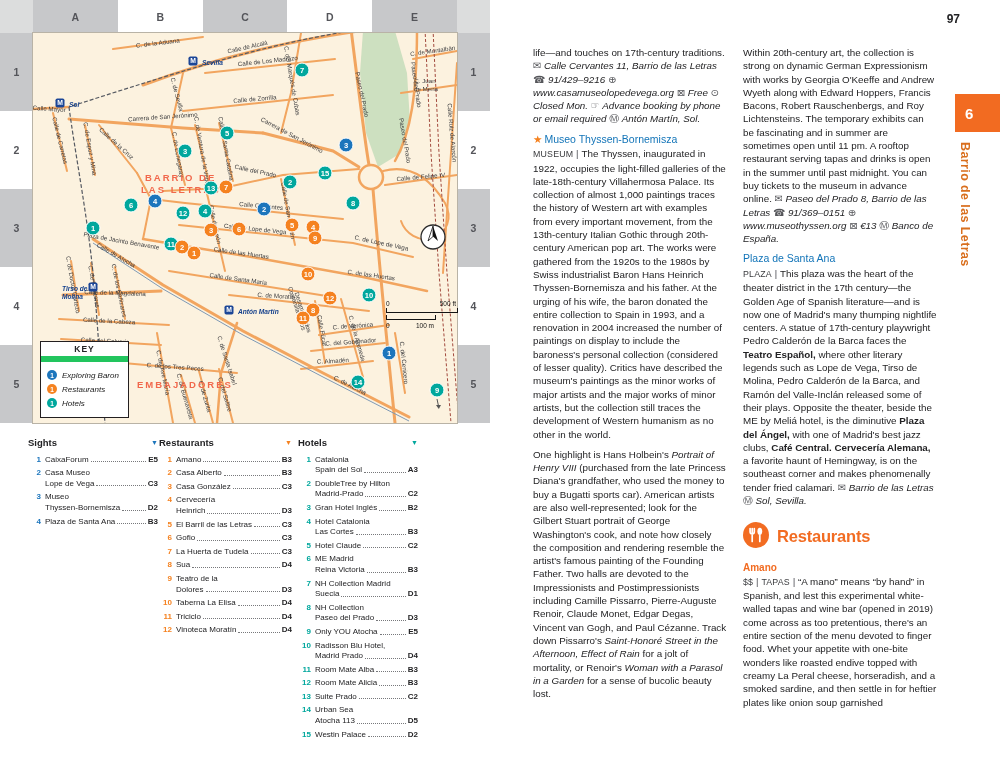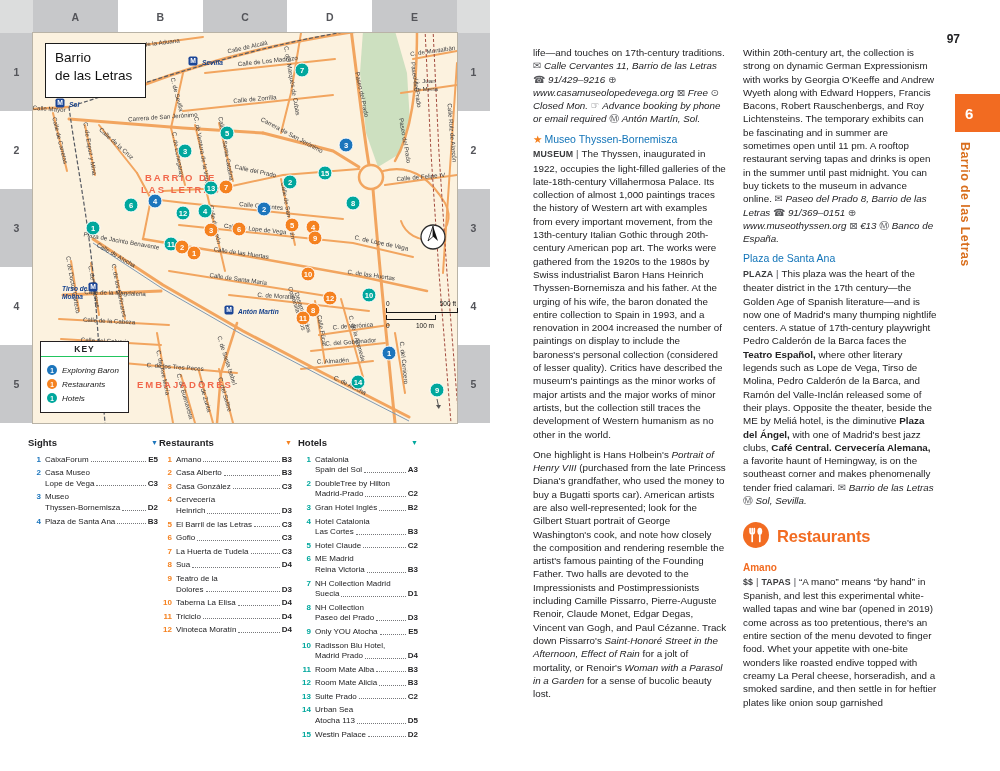--- a/index.html
+++ b/index.html
@@ -17,21 +17,21 @@
   svg text.area{font-weight:bold;fill:#f1684c;letter-spacing:2px;font-size:9.5px;}
   svg text.metro-l{font-size:6.6px;font-weight:bold;font-style:italic;fill:#14408c;}
   svg text.mk{font-size:7.6px;font-weight:bold;fill:#fff;text-anchor:middle;}
   svg text.mchar{font-size:6.8px;font-weight:bold;fill:#fff;text-anchor:middle;}
   .map-title{position:absolute;left:45px;top:43px;width:101px;height:55px;background:#fff;
              border:1.6px solid #1c1c1c;padding:5px 0 0 9px;box-sizing:border-box;
              font-size:13.5px;line-height:17.5px;color:#111;z-index:4;}
   .map-key{position:absolute;left:40px;top:341px;width:89px;background:#fff;border:1.2px solid #231f20;
            box-sizing:border-box;z-index:4;font-size:8px;}
   .key-title{font-weight:bold;font-size:8.5px;letter-spacing:1px;text-align:center;
-             border-bottom:1px solid #22c55e;padding:2px 0;}
+             border-bottom:6px solid #22c55e;padding:2px 0;}
   .key-items{padding:4px 6px 5px;}
   .key-row{display:flex;align-items:center;gap:5px;margin:4px 0;}
   .key-dot{width:10px;height:10px;border-radius:50%;color:#fff;font-weight:bold;font-size:6.5px;
            display:flex;align-items:center;justify-content:center;flex:0 0 auto;}
   .key-label{font-style:italic;font-size:8px;color:#1b1b1b;}
   .map-scale{position:absolute;left:386px;top:300px;width:74px;z-index:4;font-size:6.5px;color:#141414;}
   .scale-row{display:flex;justify-content:space-between;}
   .scale-bar{height:4px;border-left:1px solid #141414;border-right:1px solid #141414;
              border-bottom:1px solid #141414;margin:1px 0 2px;}
   .compass{position:absolute;left:419px;top:223px;z-index:4;}
@@ -43,31 +43,31 @@
   .li{display:flex;align-items:flex-end;margin-bottom:4px;}
   .li .num{width:13px;text-align:right;margin-right:4px;font-weight:bold;flex:0 0 auto;}
   .li .dots{flex:1;border-bottom:1.2px dotted #77787b;margin:0 2px 2px 2px;min-width:6px;}
   .li .ref{font-weight:bold;flex:0 0 auto;}
   .li.cont .num{color:transparent;}
   
   .gcol{position:absolute;top:46px;width:194px;font-size:9.8px;line-height:13.3px;color:#232325;}
   .gcol p{margin:0 0 7px;}
   .r-i{font-style:italic;}
   .r-b{font-weight:bold;}
-  .r-lbl{font-weight:bold;font-size:8.8px;letter-spacing:.2px;color:#3a3b3e;}
+  .r-lbl{font-weight:normal;font-size:8.8px;letter-spacing:.2px;color:#3a3b3e;}
   .r-sep{color:#8f9094;font-weight:bold;}
   .r-sym{color:#55565a;font-style:normal;}
   .poi{font-size:10.5px;line-height:12.5px;color:#1274b8;font-weight:normal;margin:3px 0 2px;}
   .star{color:#f58220;margin-right:2px;}
   .sec{display:flex;align-items:center;gap:8px;margin:15px 0 9px;}
   .sec-label{font-size:16.5px;font-weight:bold;color:#f26c22;letter-spacing:-.2px;}
   .sub{font-size:10px;font-weight:bold;color:#f26c22;margin:0 0 1px;}
   
   .page-num{position:absolute;left:930px;top:12px;width:30px;text-align:right;
-            font-weight:bold;font-size:12px;color:#232325;margin-top:20px;}
+            font-weight:bold;font-size:12px;color:#232325;}
   .chapter-tab{position:absolute;left:955px;top:94px;width:45px;height:38px;background:#f26b21;
                color:#fff;font-weight:bold;font-size:15px;display:flex;align-items:center;
                padding-left:10px;box-sizing:border-box;}
   .vert-title{position:absolute;left:958px;top:142px;height:170px;writing-mode:vertical-rl;
               font-weight:bold;font-size:12.5px;letter-spacing:.4px;color:#d96f1e;}
 </style>
 </head>
 <body>
 
 <div class="page">
@@ -362,24 +362,20 @@
           <g>
             <circle cx="122" cy="168" r="7" fill="#1C75BC" stroke="#fff" stroke-width="1"></circle>
             <text x="122" y="170.7" class="mk">4</text>
           </g>
         </g>
     </svg>
 
     
   </div>
 
-  <div class="map-title">
-    <div>Barrio</div>
-    <div>de las Letras</div>
-  </div>
 
   <div class="map-key">
     <div class="key-title">KEY</div>
     <div class="key-items">
         <div class="key-row">
           <span class="key-dot" style="background: rgb(28, 117, 188);">1</span>
           <span class="key-label">Exploring Baron</span>
         </div>
         <div class="key-row">
           <span class="key-dot" style="background: rgb(245, 130, 32);">1</span>

